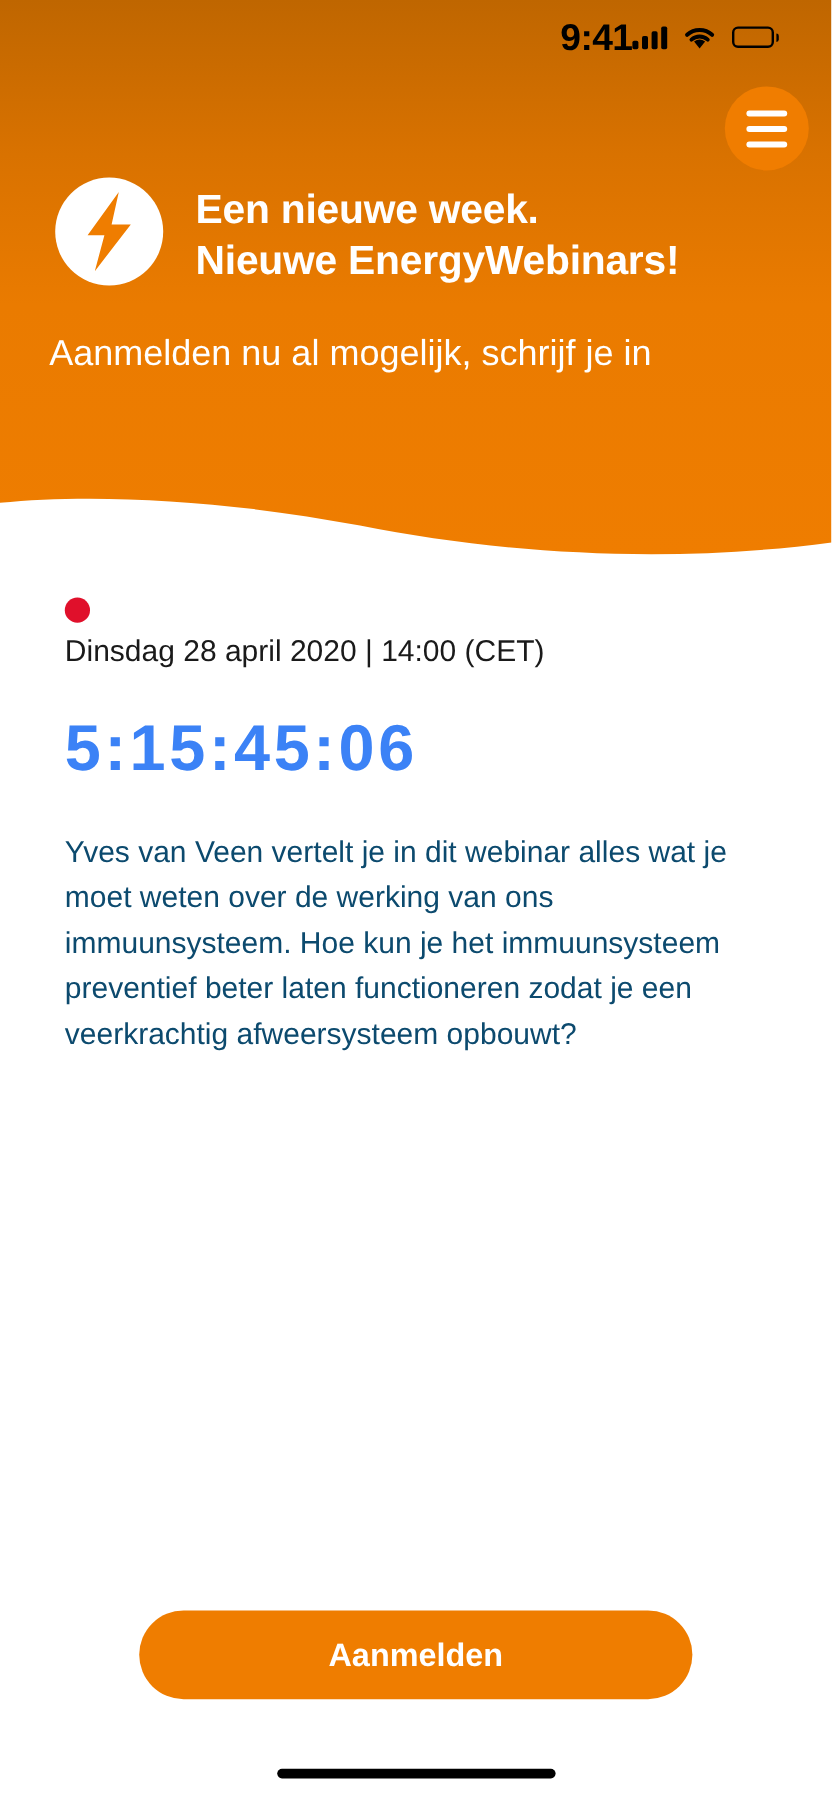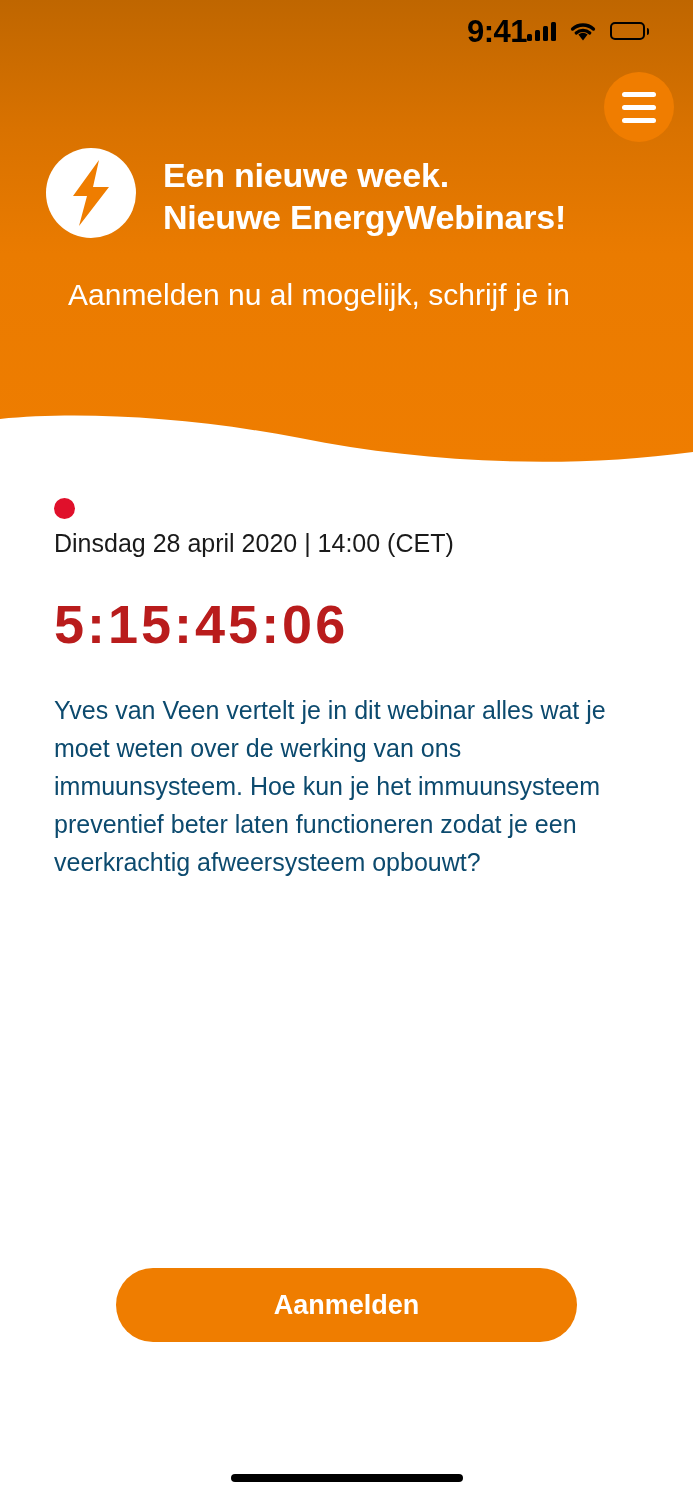--- a/index.html
+++ b/index.html
@@ -134,21 +134,20 @@
   }
 
   .subheadline {
     position:absolute;
     top:275px; left:41px;
     color:#ffffff;
     font-size:30px;
     font-weight:400;
     line-height:1.3;
     z-index:4;
-    margin-left:27px;
   }
 
   
   .content {
     position:absolute;
     top:470px; left:0;
     width:693px;
     padding:28px 52px 0 54px;
   }
   .webinar-title-row {
@@ -171,37 +170,37 @@
   .webinar-datetime {
     margin-top:10px;
     font-size:25px;
     font-weight:400;
     color:#1a1a1a;
   }
   .countdown {
     margin-top:38px;
     font-size:54px;
     font-weight:700;
-    color:#b91c1c;
+    color:#3b82f6;
     letter-spacing:3px;
     line-height:1.05;
   }
   .description {
     margin-top:38px;
     font-size:25px;
     font-weight:400;
     color:#0c4a6e;
     line-height:1.52;
     max-width:590px;
   }
 
   
   .cta-wrap {
     position:absolute;
-    left:0; top:1268px;
+    left:0; top:1342px;
     width:693px;
     display:flex;
     justify-content:center;
   }
   .cta-button {
     width:461px; height:74px;
     border-radius:37px;
     background:#ef7d00;
     border:none;
     color:#ffffff;

